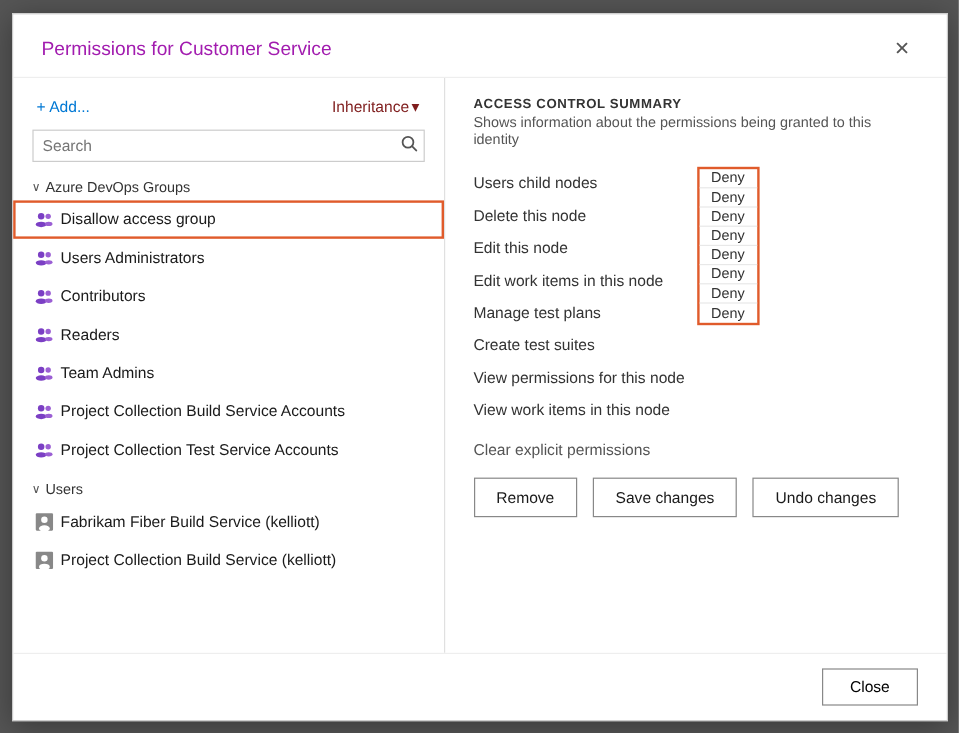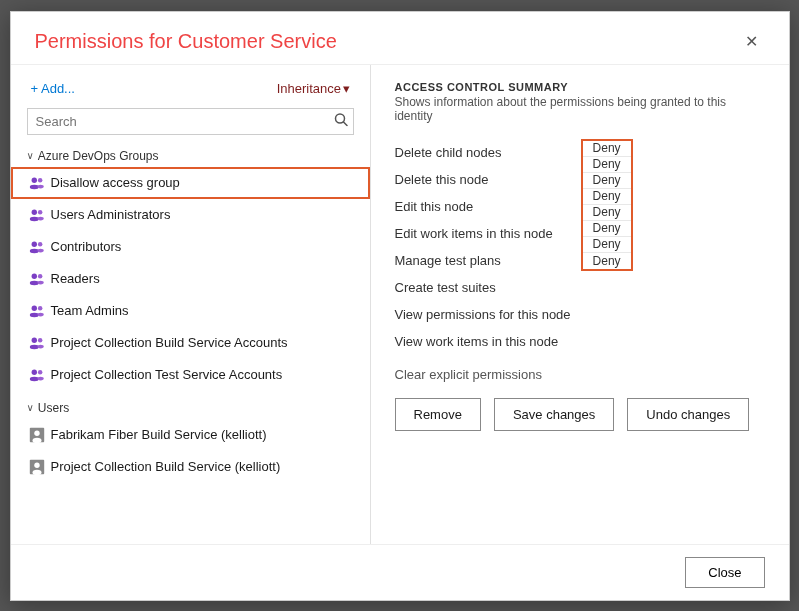--- a/index.html
+++ b/index.html
@@ -23,23 +23,23 @@
       flex-direction: column;
     }
     .dialog-header {
       padding: 18px 24px 10px 24px;
       border-bottom: 1px solid #eee;
       display: flex;
       align-items: center;
       justify-content: space-between;
     }
     .dialog-title {
-      font-size: 20px;
+      font-size: 16px;
       font-weight: 400;
-      color: #ef4444;
+      color: #a21caf;
     }
     .close-btn {
       background: none;
       border: none;
       cursor: pointer;
       font-size: 16px;
       color: #555;
       padding: 4px 6px;
       line-height: 1;
     }
@@ -361,21 +361,21 @@
       </div>
     </div>
 
     <div class="right-panel">
       <div class="acs-title">ACCESS CONTROL SUMMARY</div>
       <div class="acs-subtitle">Shows information about the permissions being granted to this identity</div>
 
       <div style="display:flex; gap:0;">
 
         <div class="perm-labels">
-          <div class="perm-label-row">Delete child nodes</div>
+          <div class="perm-label-row">Users child nodes</div>
           <div class="perm-label-row">Delete this node</div>
           <div class="perm-label-row">Edit this node</div>
           <div class="perm-label-row">Edit work items in this node</div>
           <div class="perm-label-row">Manage test plans</div>
           <div class="perm-label-row">Create test suites</div>
           <div class="perm-label-row">View permissions for this node</div>
           <div class="perm-label-row">View work items in this node</div>
         </div>
 
         <div style="padding-left:10px;">

